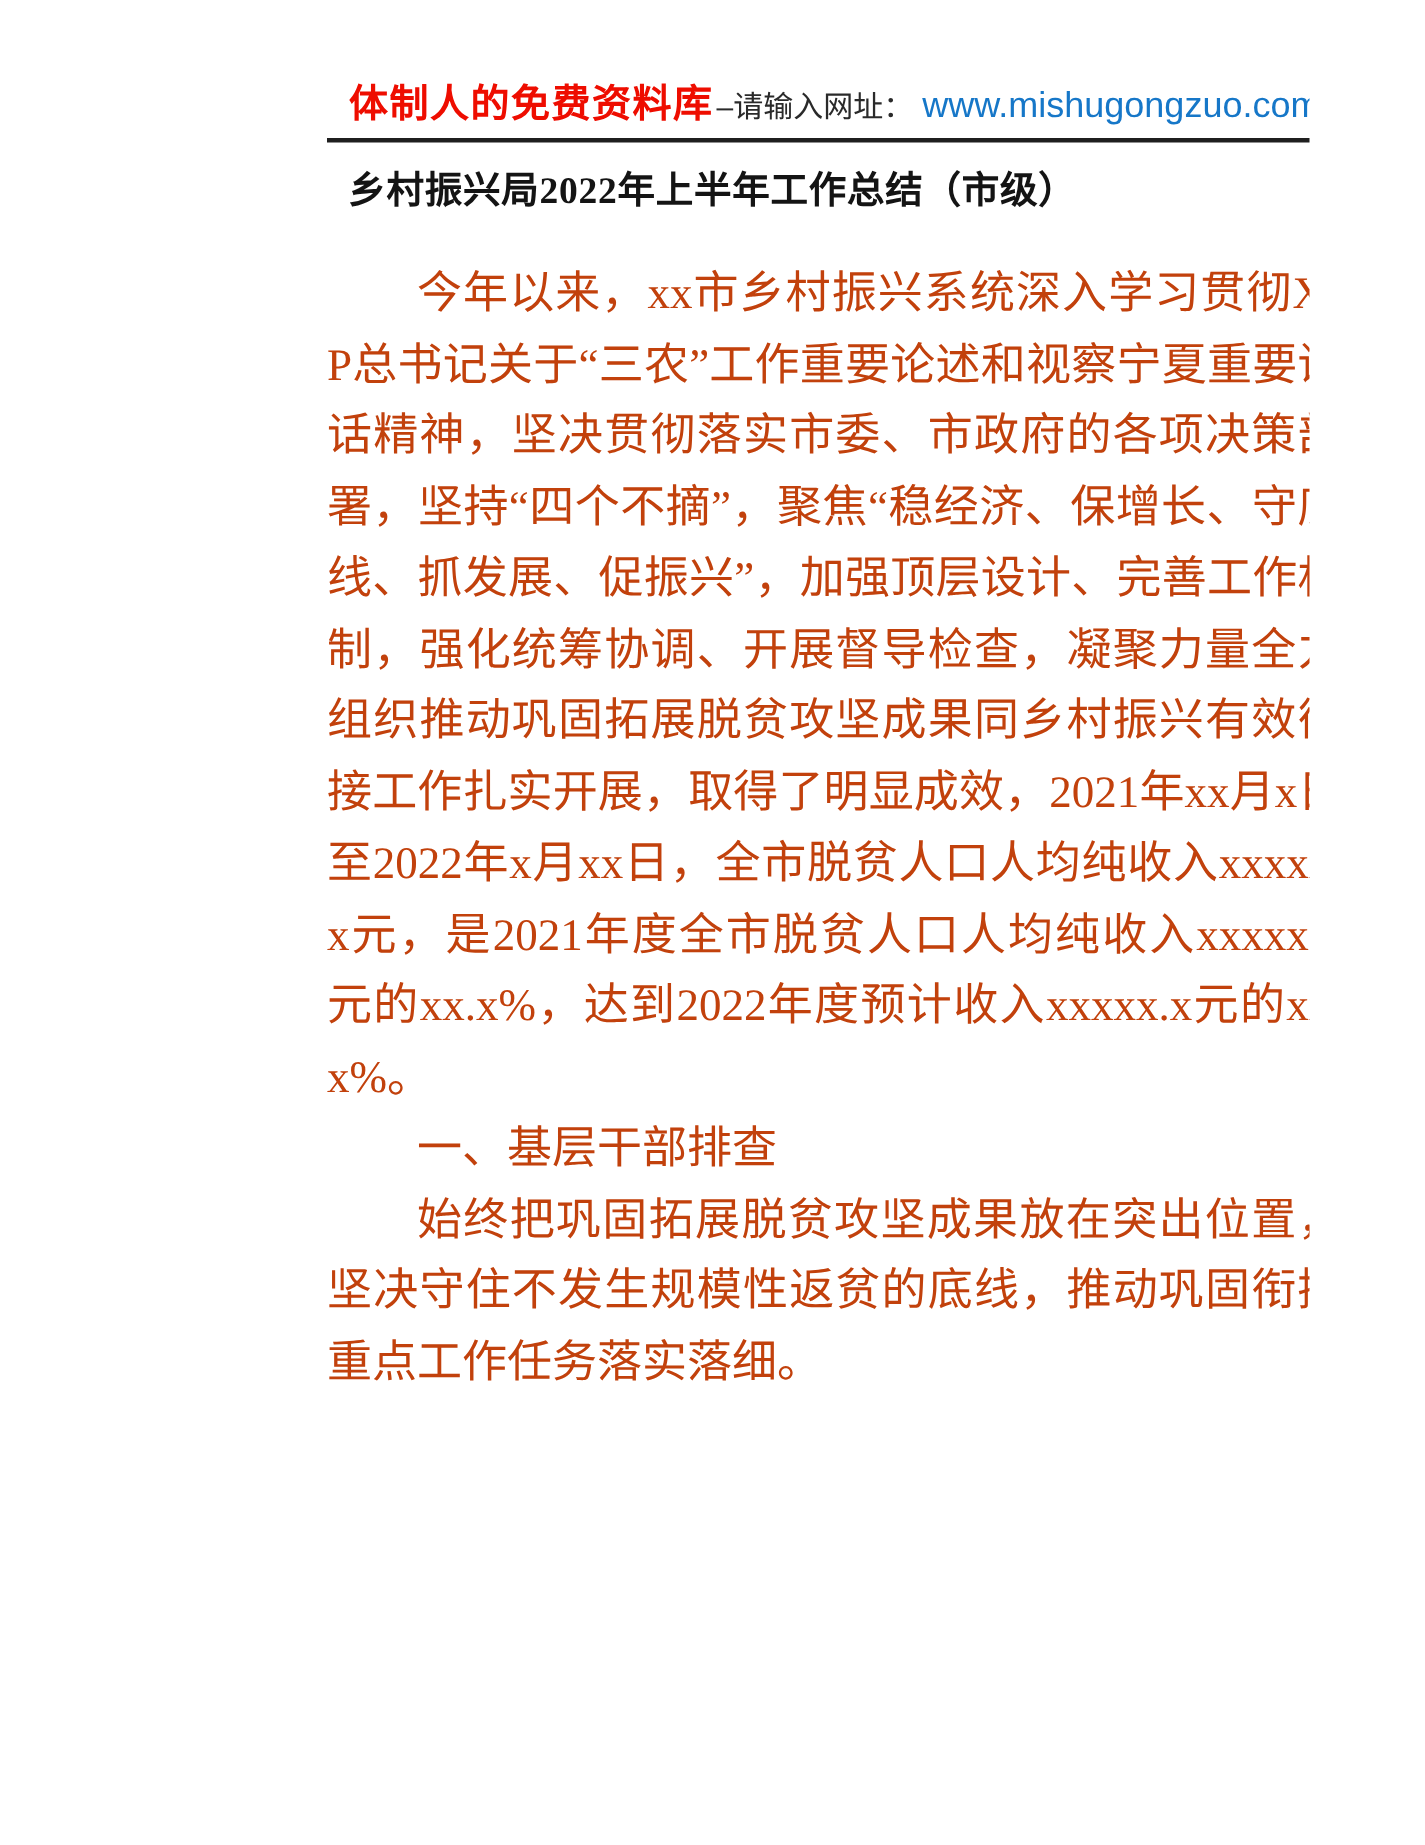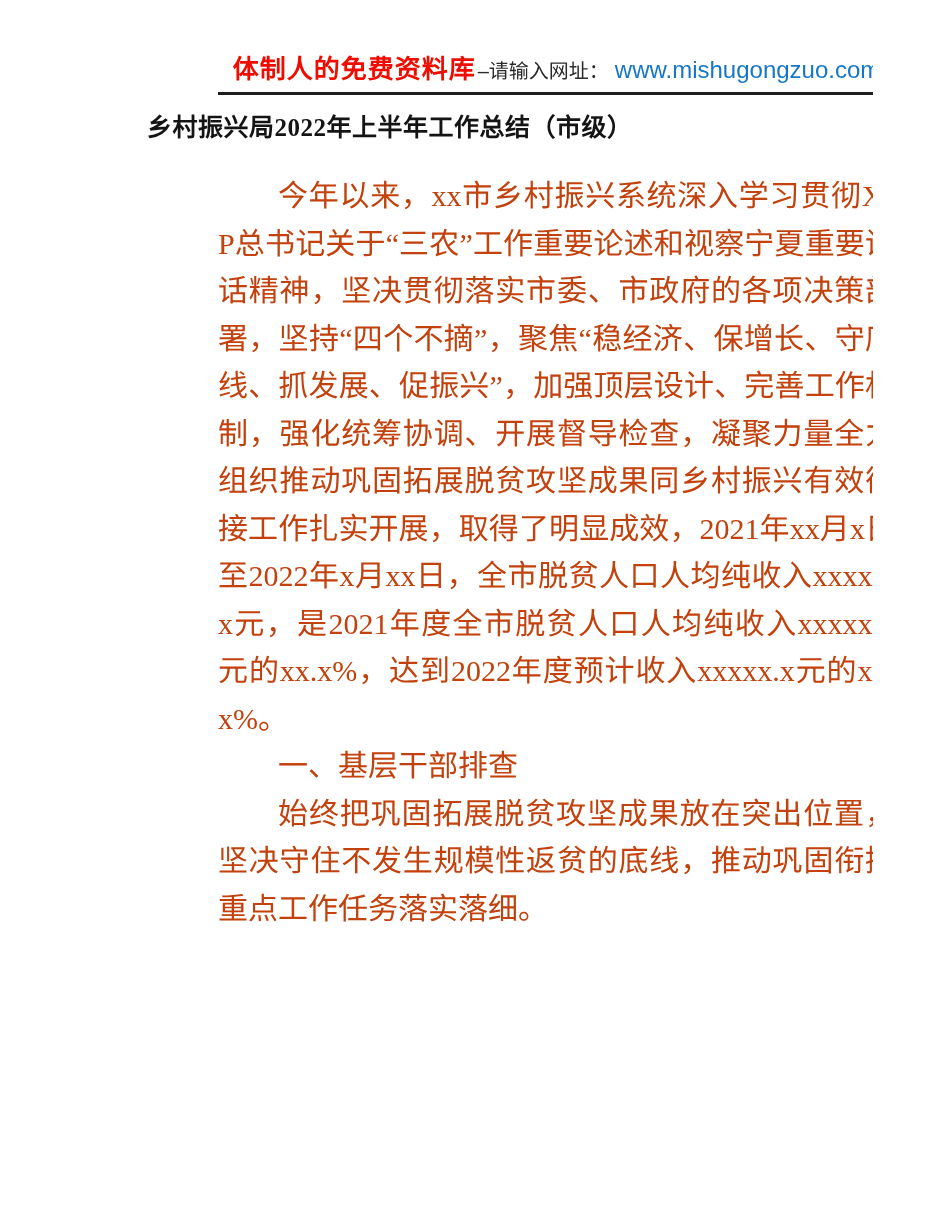--- a/index.html
+++ b/index.html
@@ -44,20 +44,21 @@
     font-weight: 500;
     text-decoration: none;
     margin-left: 6px;
   }
   
   .doc-title {
     margin: 11px 70px 0 70px;
     line-height: 44px;
     font-size: 25px;
     font-weight: bold;
+    text-align: center;
     letter-spacing: 0.5px;
   }
   .doc-body {
     margin: 22px 132px 0 141px;
     width: 677px;
   }
   .doc-body p {
     margin: 0;
     font-size: 30px;
     line-height: 47.5px;

